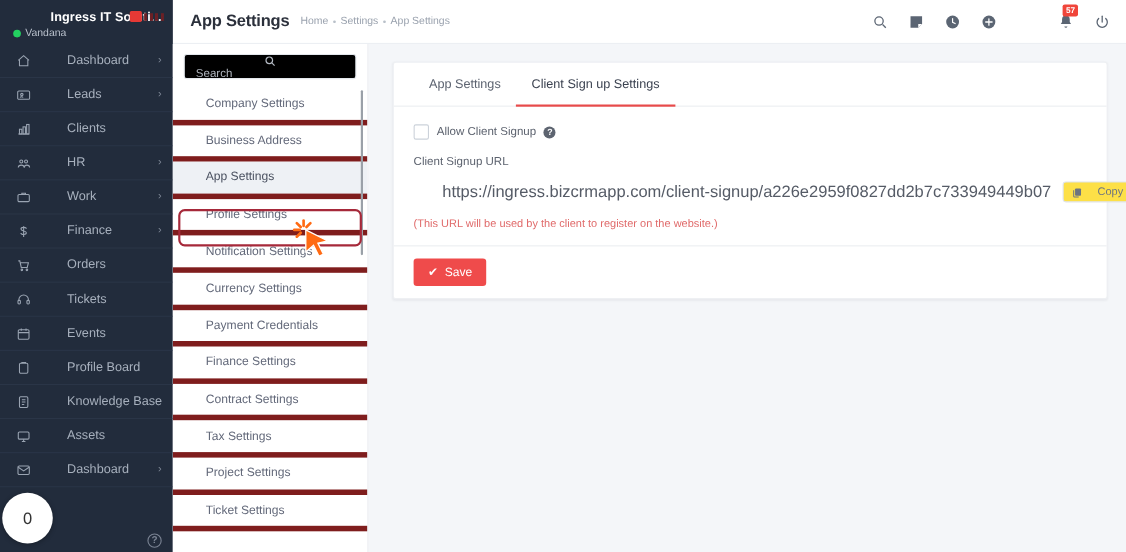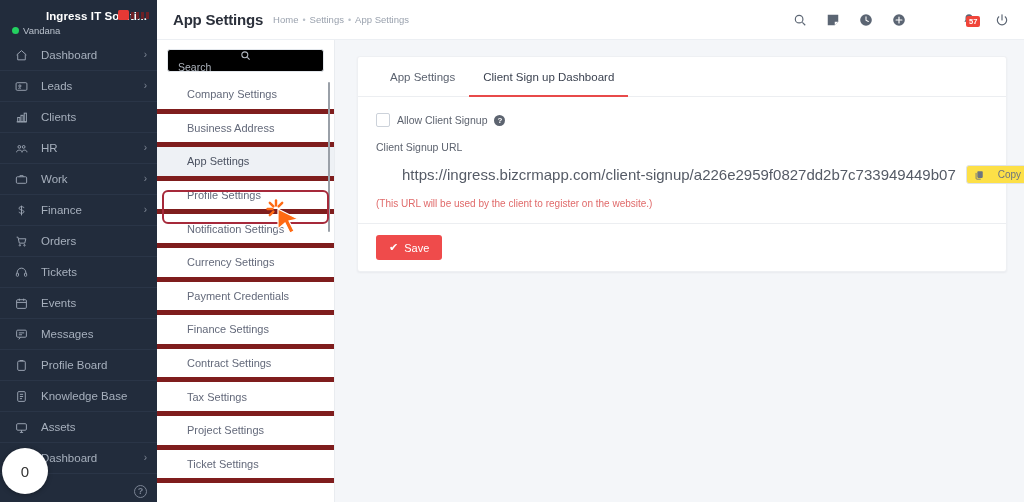--- a/index.html
+++ b/index.html
@@ -63,21 +63,21 @@
     color: #a7b0bd; font-size: 11.5px;
     cursor: pointer; position: relative;
   }
   .nav-icon {
     width: 17px; height: 15px; flex: 0 0 17px;
     margin-right: 11px;
     display: flex; align-items: center; justify-content: center;
     color: #9aa4b2;
   }
   .nav-icon svg { display: block; }
-  .nav-label { flex: 1; white-space: nowrap; }
+  .nav-label { flex: 1; white-space: nowrap; margin-left: 20px; }
   .nav-chevron { color: #7e8796; font-size: 10px; line-height: 1; }
 
   .side-help {
     position: absolute; bottom: 4px; right: 10px;
     width: 13px; height: 13px; border-radius: 50%;
     border: 1.4px solid #7b8494; color: #7b8494;
     font-size: 9px; line-height: 11px; text-align: center;
     font-weight: bold; cursor: pointer;
   }
   .chat-bubble {
@@ -115,21 +115,20 @@
     color: #5b6573; cursor: pointer; position: relative;
     display: flex; align-items: center; justify-content: center;
     width: 16px; height: 16px;
   }
   .badge {
     position: absolute; top: -8px; left: 5px;
     background: #f0453a; color: #fff;
     font-size: 7.5px; font-weight: bold;
     border-radius: 2px; padding: 1px 3px;
     line-height: 9px;
-    margin-top: 12px;
   }
   .avatar-wrap { width: 20px; height: 20px; position: relative; }
   .avatar-img {
     width: 18px; height: 18px; border-radius: 50%;
     background: #c8cdd4;
   }
 
   .content {
     flex: 1; display: flex; overflow: hidden;
   }
@@ -369,30 +368,20 @@
         <span class="nav-icon">
           <svg width="13" height="13" viewBox="0 0 24 24" fill="none" stroke="currentColor" stroke-width="1.8">
               <rect x="3" y="5" width="18" height="16" rx="2"></rect>
               <path d="M3 10h18"></path>
               <path d="M8 3v4M16 3v4"></path>
             </svg>
         </span>
         <span class="nav-label">Events</span>
       </div>
 
-      <div class="nav-item">
-        <span class="nav-icon">
-          <svg width="13" height="13" viewBox="0 0 24 24" fill="none" stroke="currentColor" stroke-width="1.8">
-              <rect x="3" y="4" width="18" height="13" rx="2"></rect>
-              <path d="M7 21l3-4"></path>
-              <path d="M7 9h10M7 12.5h6"></path>
-            </svg>
-        </span>
-        <span class="nav-label">Messages</span>
-      </div>
 
       <div class="nav-item">
         <span class="nav-icon">
           <svg width="13" height="13" viewBox="0 0 24 24" fill="none" stroke="currentColor" stroke-width="1.8">
               <rect x="5" y="4" width="14" height="17" rx="2"></rect>
               <path d="M9 4V2.8h6V4"></path>
             </svg>
         </span>
         <span class="nav-label">Profile Board</span>
       </div>
@@ -533,21 +522,21 @@
             </svg>
           </span>
         </div>
       </section>
 
       <section class="card-area">
         <div class="card">
 
           <div class="tabs">
             <div class="tab">App Settings</div>
-            <div class="tab active">Client Sign up Dashboard</div>
+            <div class="tab active">Client Sign up Settings</div>
           </div>
 
           <div class="card-body">
             <div class="check-row">
               <span class="checkbox"></span>
               <span class="check-label">Allow Client Signup</span>
               <span class="help-dot">?</span>
             </div>
 
             <div class="field-label">Client Signup URL</div>

